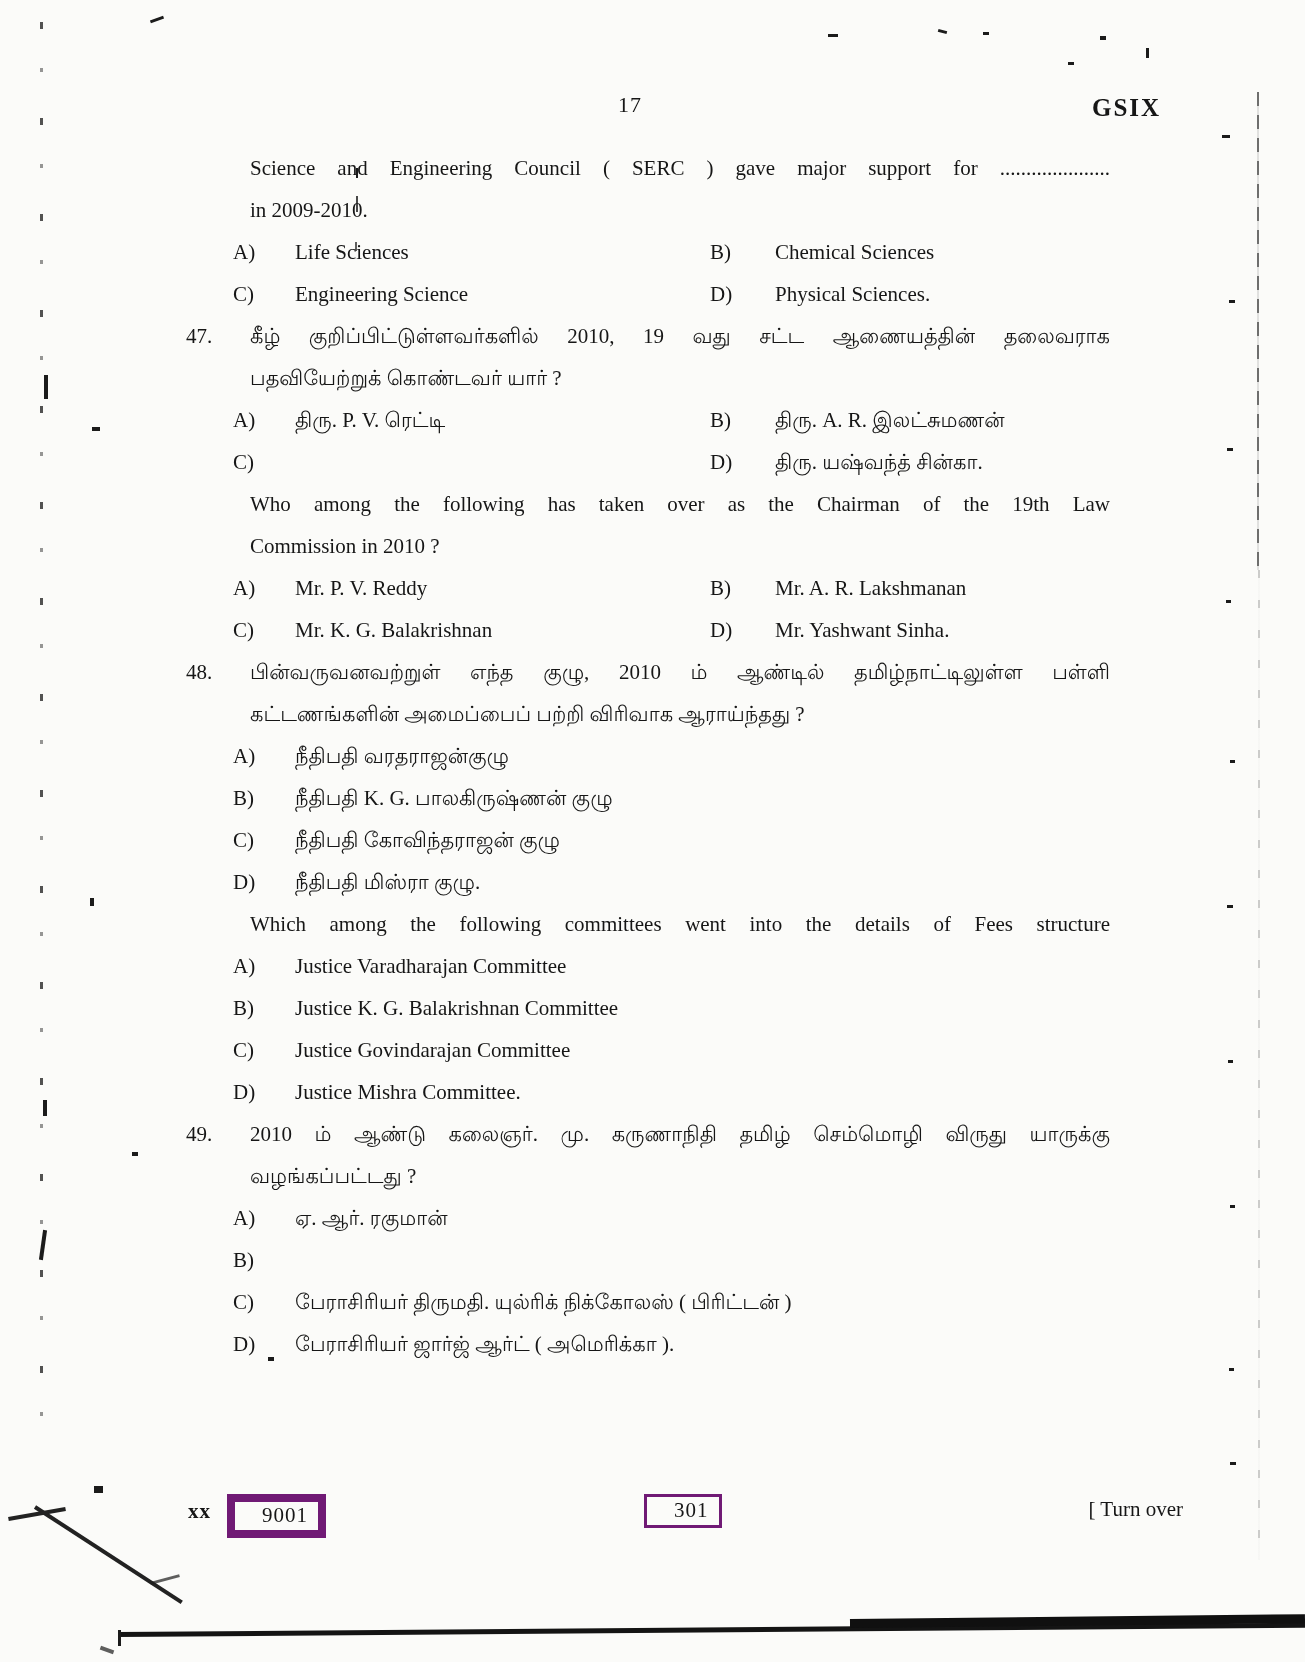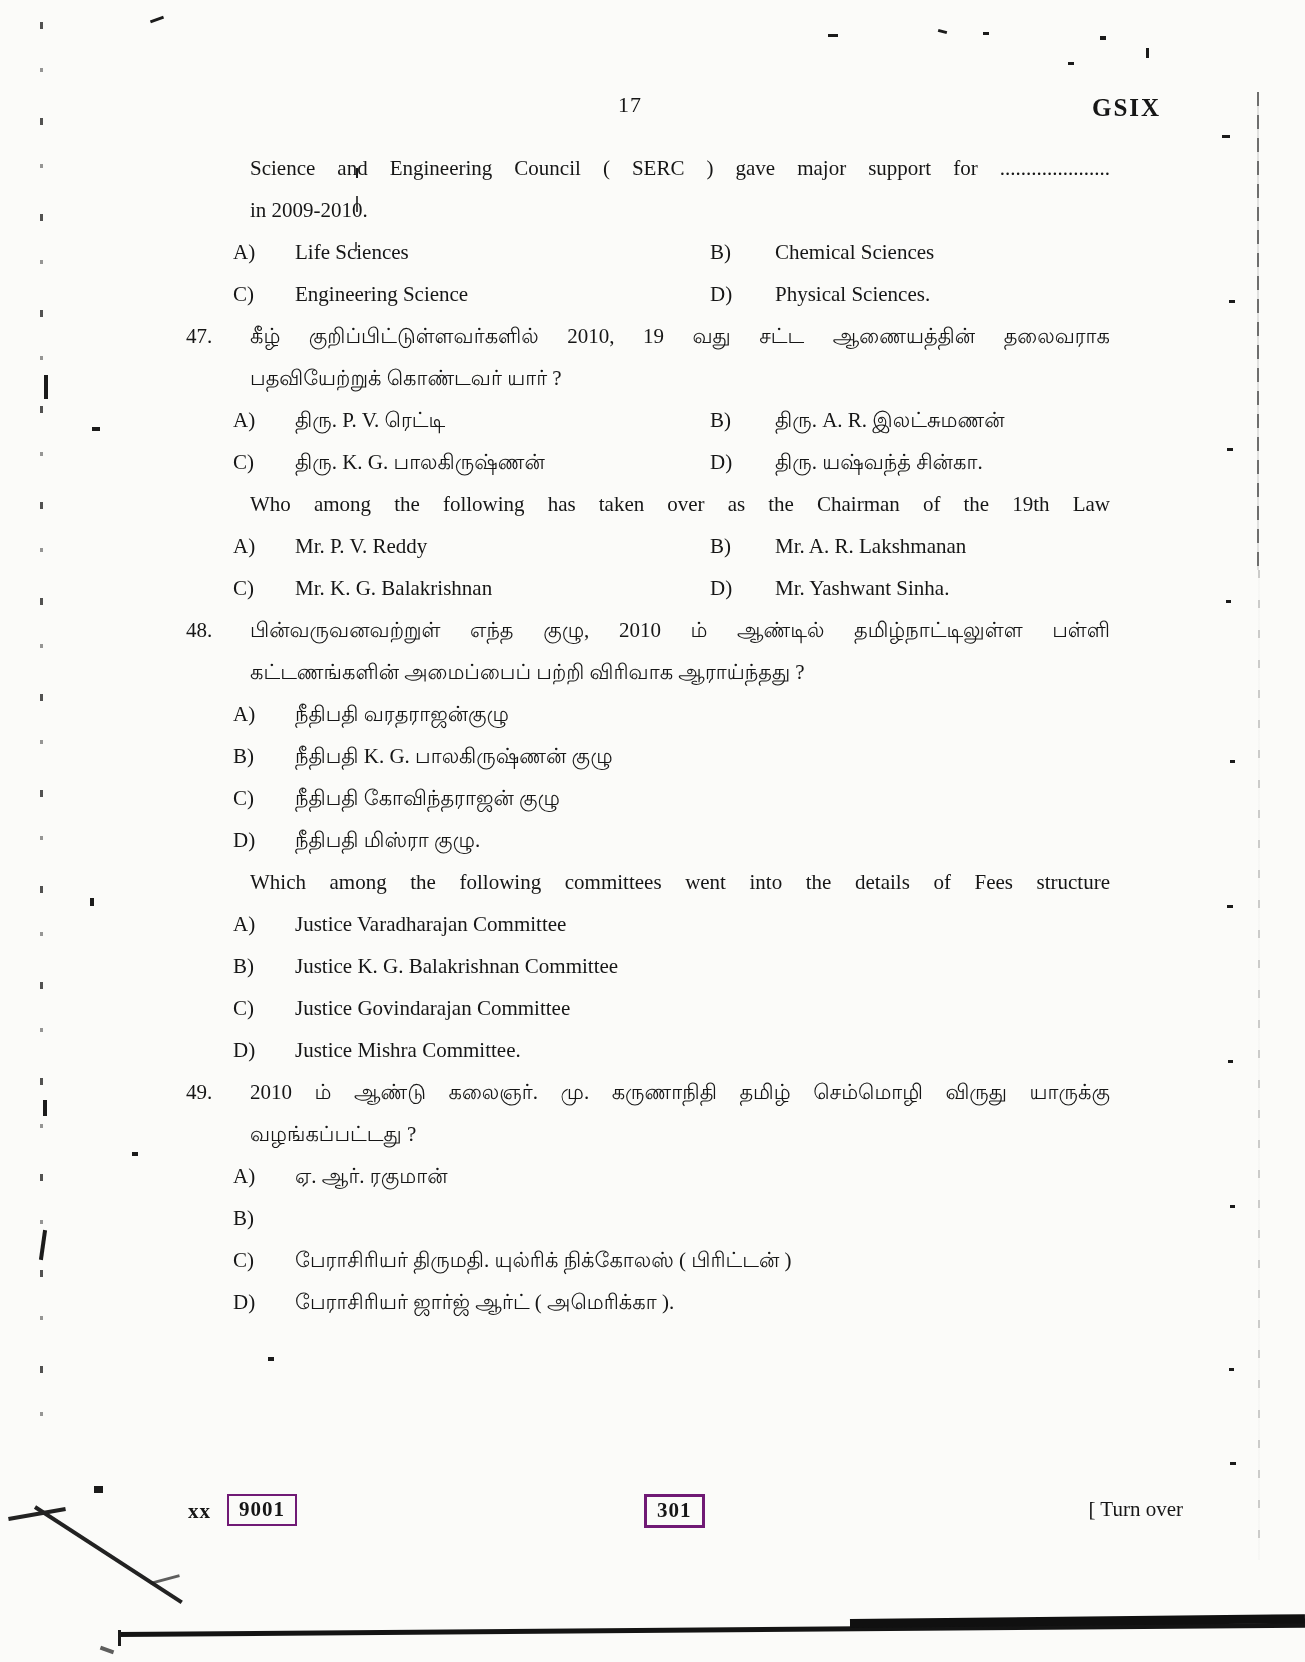--- a/index.html
+++ b/index.html
@@ -22,21 +22,21 @@
   .qtext{margin-left:80px;height:40px;overflow:hidden;}
   .justify{text-align:justify;text-align-last:justify;}
   .ol,.ot{position:absolute;top:0;white-space:nowrap;}
   .c1{left:63px;}
   .c1t{left:125px;}
   .c2{left:540px;}
   .c2t{left:605px;}
   
   .footer{position:absolute;left:0;top:1492px;width:100%;height:46px;font-size:21px;margin-left:20px;}
   .f-xx{position:absolute;left:168px;top:7px;font-weight:bold;letter-spacing:1px;}
-  .f-box{position:absolute;top:2px;border:2px solid #701a75;padding:1px 10px 2px 10px;font-weight:bold;letter-spacing:1px;}
+  .f-box{position:absolute;top:2px;border:8px solid #701a75;padding:1px 10px 2px 27px;font-weight:normal;letter-spacing:1px;}
   .f-left{left:207px;}
   .f-center{left:624px;border-width:3px;}
   .f-turn{position:absolute;right:142px;top:5px;}
   
   .art{position:absolute;background:#1b1b1b;}
   .left-noise{
     position:absolute;left:40px;top:22px;width:3px;height:1420px;
     background:repeating-linear-gradient(to bottom,
       rgba(25,25,25,.75) 0 7px, transparent 7px 46px,
       rgba(25,25,25,.45) 46px 50px, transparent 50px 96px);
@@ -89,27 +89,29 @@
       <div class="qtext">பதவியேற்றுக் கொண்டவர் யார் ?</div>
     </div>
     <div class="row">
       <span class="ol c1">A)</span>
       <span class="ot c1t">திரு. P. V. ரெட்டி</span>
       <span class="ol c2">B)</span>
       <span class="ot c2t">திரு. A. R. இலட்சுமணன்</span>
     </div>
     <div class="row">
       <span class="ol c1">C)</span>
-      <span class="ot c1t">திரு. K. G. பாலகிருஷ்ணன்</span>
       <span class="ol c2">D)</span>
       <span class="ot c2t">திரு. யஷ்வந்த் சின்கா.</span>
     </div>
 
     <div class="row">
       <div class="qtext justify">Who among the following has taken over as the Chairman of the 19th Law</div>
+    </div>
+    <div class="row">
+      <div class="qtext">Commission in 2010 ?</div>
     </div>
     <div class="row">
       <span class="ol c1">A)</span>
       <span class="ot c1t">Mr. P. V. Reddy</span>
       <span class="ol c2">B)</span>
       <span class="ot c2t">Mr. A. R. Lakshmanan</span>
     </div>
     <div class="row">
       <span class="ol c1">C)</span>
       <span class="ot c1t">Mr. K. G. Balakrishnan</span>

